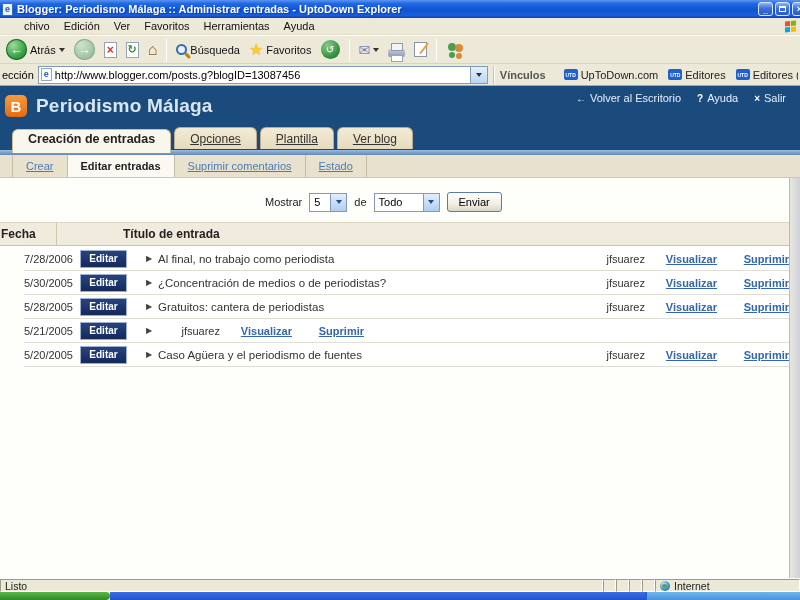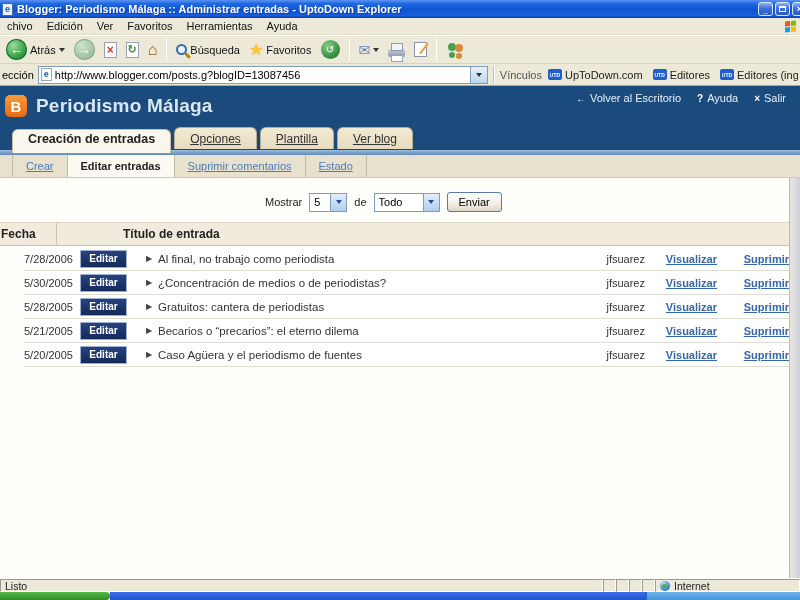--- a/index.html
+++ b/index.html
@@ -67,21 +67,21 @@
                 display:flex; align-items:center; padding:0 2px; }
   .addr-label { color:#000; margin-right:4px; white-space:nowrap; }
   .addr-input { flex:0 0 auto; width:450px; height:18px; background:#FFF; border:1px solid #7F9DB9;
                 display:flex; align-items:center; padding-left:2px; overflow:hidden; }
   .ie-ic { width:11px; height:13px; background:#FFF; border:1px solid #9AA6C0; color:#1C5CC8; font-weight:bold;
            font-size:9px; line-height:11px; text-align:center; margin-right:3px; flex:0 0 auto; }
   .addr-url { font-size:11px; color:#000; white-space:nowrap; }
   .addr-drop { margin-left:auto; width:17px; height:16px; background:linear-gradient(#E6F0FB,#BBD6F2);
                border-left:1px solid #7F9DB9; display:flex; align-items:center; justify-content:center; }
   .links-sep { width:2px; height:18px; border-left:1px solid #C8C4B0; border-right:1px solid #FFF; margin:0 5px; }
-  .links-label { color:#555; margin-right:6px; }
+  .links-label { color:#555; margin-right:18px;font-weight:bold; }
   .qlinks { display:flex; align-items:center; gap:10px; overflow:hidden; white-space:nowrap; }
   .qlink { display:flex; align-items:center; gap:3px; }
   .utd { width:14px; height:11px; background:#1F5FD0; border-radius:2px; color:#FFF; font-weight:bold;
          font-size:5px; display:flex; align-items:center; justify-content:center; letter-spacing:0; }
 
   
   .bloghead { height:40px; flex:0 0 40px; background:var(--navy,#1B4A7C); position:relative;
               display:flex; align-items:center; }
   .blogger-logo { width:22px; height:22px; margin-left:5px; background:linear-gradient(#F89A3C,#E86A12);
                   border-radius:5px; color:#FFF; font-weight:bold; font-size:15px; display:flex;
@@ -180,21 +180,21 @@
       <span class="wbtn">
           <span class="glyph-restore"></span>
         </span>
       <span class="wbtn">
           <span>×</span>
         </span>
     </span>
   </div>
 
   <div class="menubar">
-    <span id="menu-items" style="display:flex;">
+    <span id="menu-items" style="display:flex;margin-left:17px;">
         <span class="menu-item">chivo</span>
         <span class="menu-item">Edición</span>
         <span class="menu-item">Ver</span>
         <span class="menu-item">Favoritos</span>
         <span class="menu-item">Herramientas</span>
         <span class="menu-item">Ayuda</span>
       </span>
     <span class="windows-logo">
         <i></i>
         <i></i>
@@ -377,21 +377,20 @@
     <span class="c-view"><a class="rlink">Visualizar</a></span>
     <span class="c-del"><a class="rlink">Suprimir</a></span>
   </div>
 
   <div class="trow">
     <span class="c-date">5/21/2005</span>
     <span class="c-edit">
             <span class="editbtn">Editar</span>
           </span>
     <span class="c-arrow">▶</span>
-    <span class="c-title">Becarios o “precarios”: el eterno dilema</span>
     <span class="c-author">jfsuarez</span>
     <span class="c-view"><a class="rlink">Visualizar</a></span>
     <span class="c-del"><a class="rlink">Suprimir</a></span>
   </div>
 
   <div class="trow">
     <span class="c-date">5/20/2005</span>
     <span class="c-edit">
             <span class="editbtn">Editar</span>
           </span>

